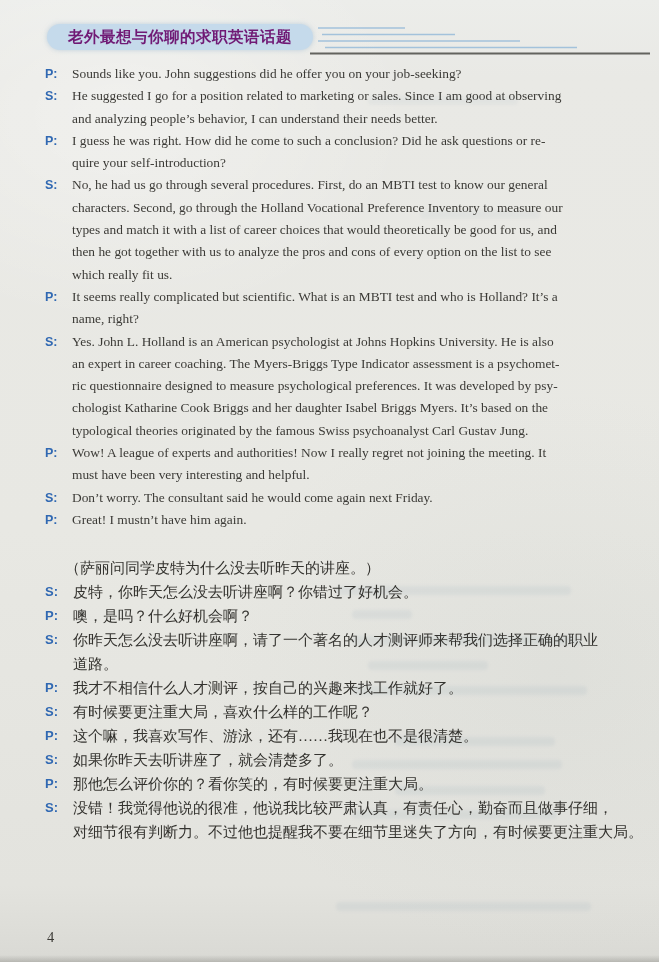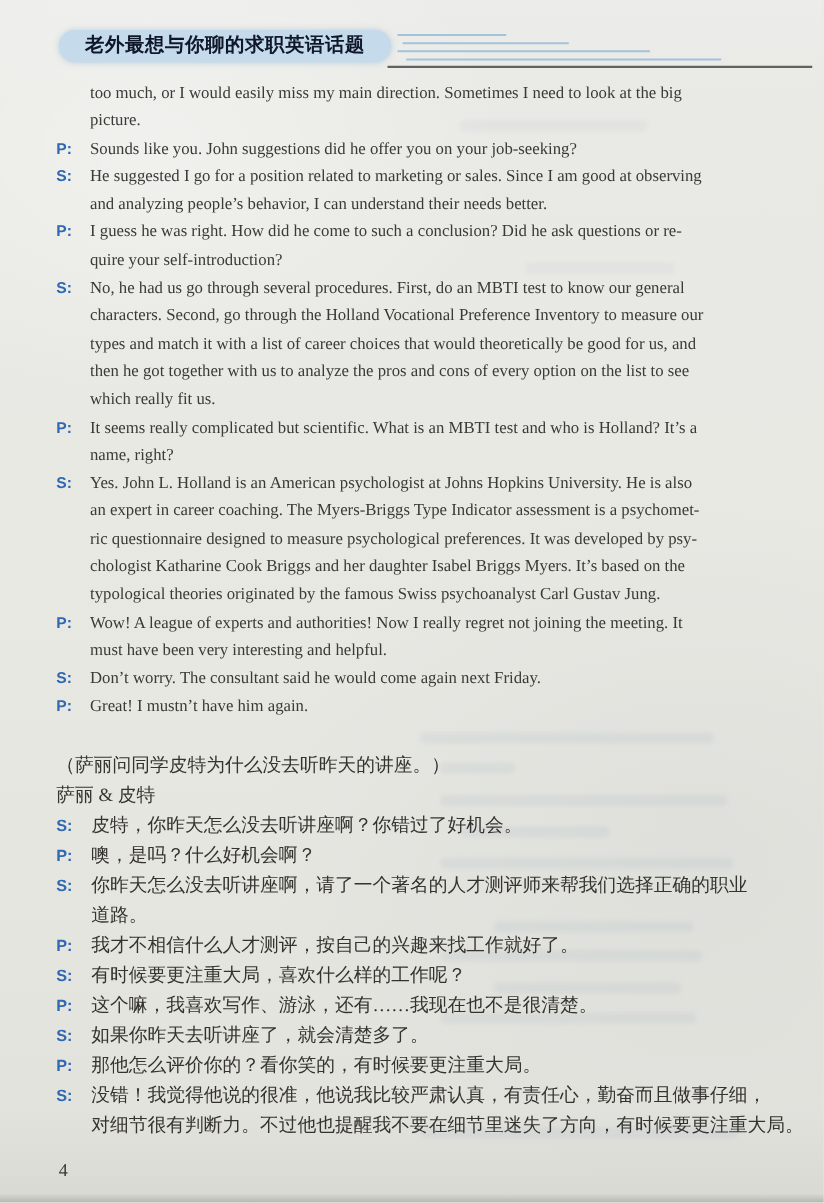--- a/index.html
+++ b/index.html
@@ -26,21 +26,21 @@
     box-sizing: border-box;
   }
   
   .header-row { position: relative; margin-top: 24px; height: 26px; }
   .pill {
     position: absolute; left: 2px; top: 0;
     height: 26px; line-height: 26px;
     background: #c5daeb;
     border-radius: 13px;
     padding: 0 21px;
-    color: #0f172a;
+    color: #701a75;
     font-family: "Liberation Sans", sans-serif;
     font-weight: bold; font-size: 15.5px; letter-spacing: .5px;
     box-shadow: 0 0 5px rgba(150,180,205,.55);
     white-space: nowrap;
   }
   .decor { position: absolute; left: 225px; right: -36px; top: 1px; height: 30px; }
   
   .en {
     margin-top: 13px;
     font-family: "Liberation Serif", serif;
@@ -55,21 +55,21 @@
     color: #3068b2;
   }
   .en .spk { line-height: 22.3px; }
   .txt { flex: 1 1 auto; white-space: pre-line; }
   .cn {
     margin-top: 25px;
     font-family: "Liberation Serif", serif;
     font-size: 15px; line-height: 24px;
     color: #34332f;
   }
-  .cn-intro, .cn-parties { white-space: pre-line; }
+  .cn-intro, .cn-parties { white-space: pre-line; margin-left: 20px; }
   .cn .turn { margin-right: -34px; }
   .cn .spk { flex: 0 0 28px; font-size: 13px; line-height: 24px; }
   
   .pageno {
     position: absolute; left: 47px; bottom: 16px;
     font-family: "Liberation Serif", serif;
     font-size: 14.5px; color: #3b3a36;
   }
   
   .ghost {
@@ -107,25 +107,20 @@
       <line x1="48" y1="3" x2="135" y2="3" stroke="#a3c2db" stroke-width="1.6"></line>
       <line x1="52" y1="9.5" x2="185" y2="9.5" stroke="#a3c2db" stroke-width="1.6"></line>
       <line x1="48" y1="16" x2="250" y2="16" stroke="#a3c2db" stroke-width="1.6"></line>
       <line x1="55" y1="22.5" x2="307" y2="22.5" stroke="#a3c2db" stroke-width="1.6"></line>
       <line x1="40" y1="28.5" x2="380" y2="28.5" stroke="#63635e" stroke-width="1.8"></line>
     </svg>
   </div>
 
   <div class="en">
     <div class="turn">
-      <span class="spk"></span>
-      <span class="txt">too much, or I would easily miss my main direction. Sometimes I need to look at the big
-picture.</span>
-    </div>
-    <div class="turn">
       <span class="spk">P:</span>
       <span class="txt">Sounds like you. John suggestions did he offer you on your job-seeking?</span>
     </div>
     <div class="turn">
       <span class="spk">S:</span>
       <span class="txt">He suggested I go for a position related to marketing or sales. Since I am good at observing
 and analyzing people’s behavior, I can understand their needs better.</span>
     </div>
     <div class="turn">
       <span class="spk">P:</span>
@@ -163,21 +158,20 @@
       <span class="txt">Don’t worry. The consultant said he would come again next Friday.</span>
     </div>
     <div class="turn">
       <span class="spk">P:</span>
       <span class="txt">Great! I mustn’t have him again.</span>
     </div>
   </div>
 
   <div class="cn">
     <div class="cn-intro">（萨丽问同学皮特为什么没去听昨天的讲座。）</div>
-    <div class="cn-parties">萨丽 &amp; 皮特</div>
 
     <div class="turn">
       <span class="spk">S:</span>
       <span class="txt">皮特，你昨天怎么没去听讲座啊？你错过了好机会。</span>
     </div>
     <div class="turn">
       <span class="spk">P:</span>
       <span class="txt">噢，是吗？什么好机会啊？</span>
     </div>
     <div class="turn">

